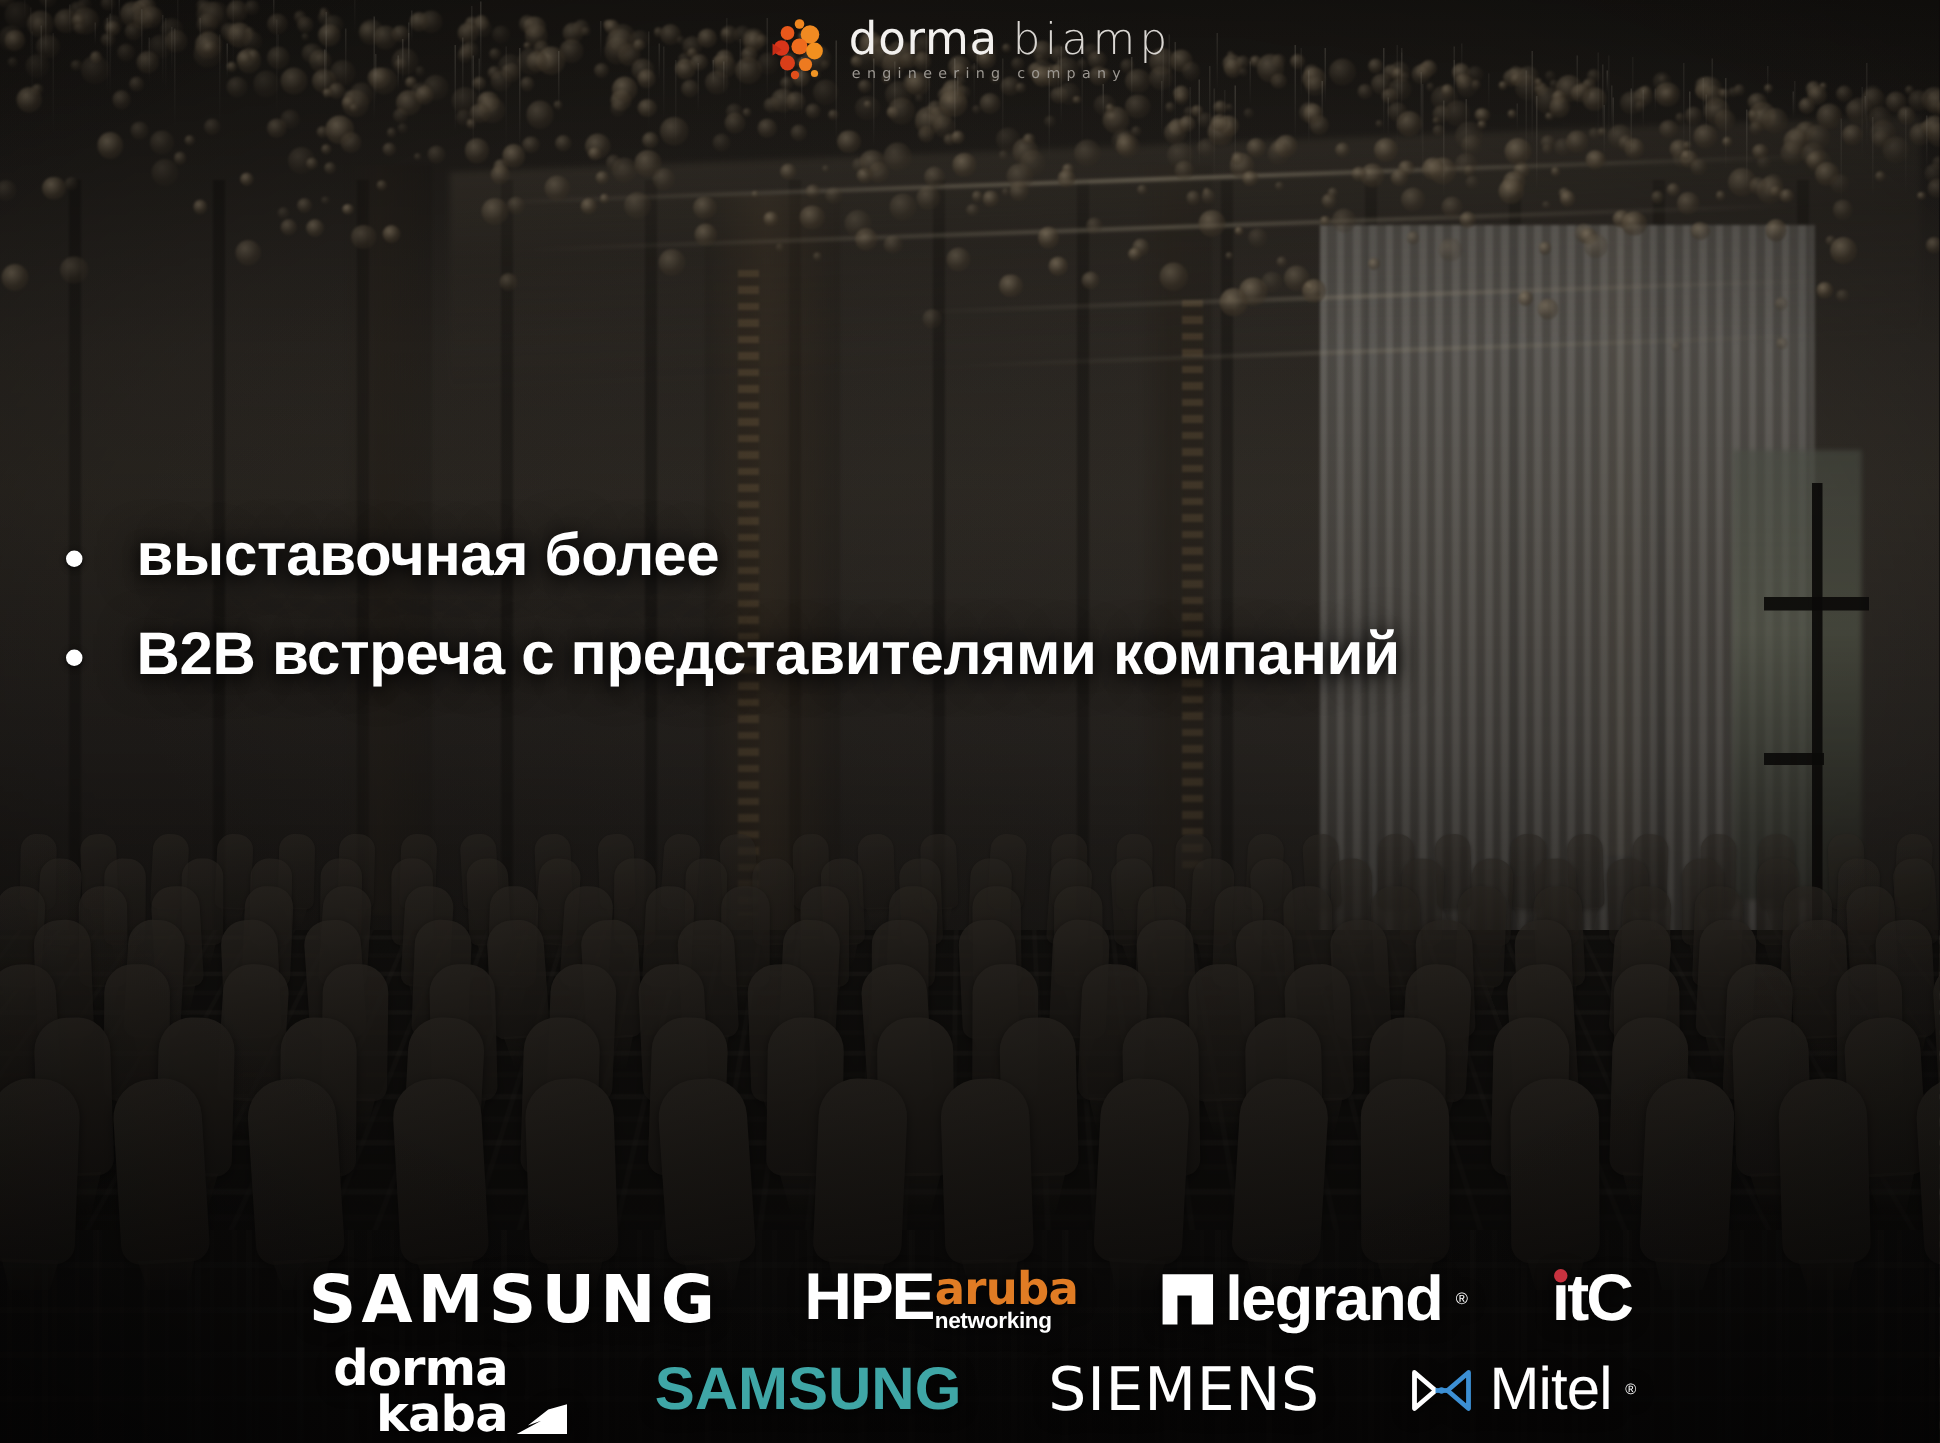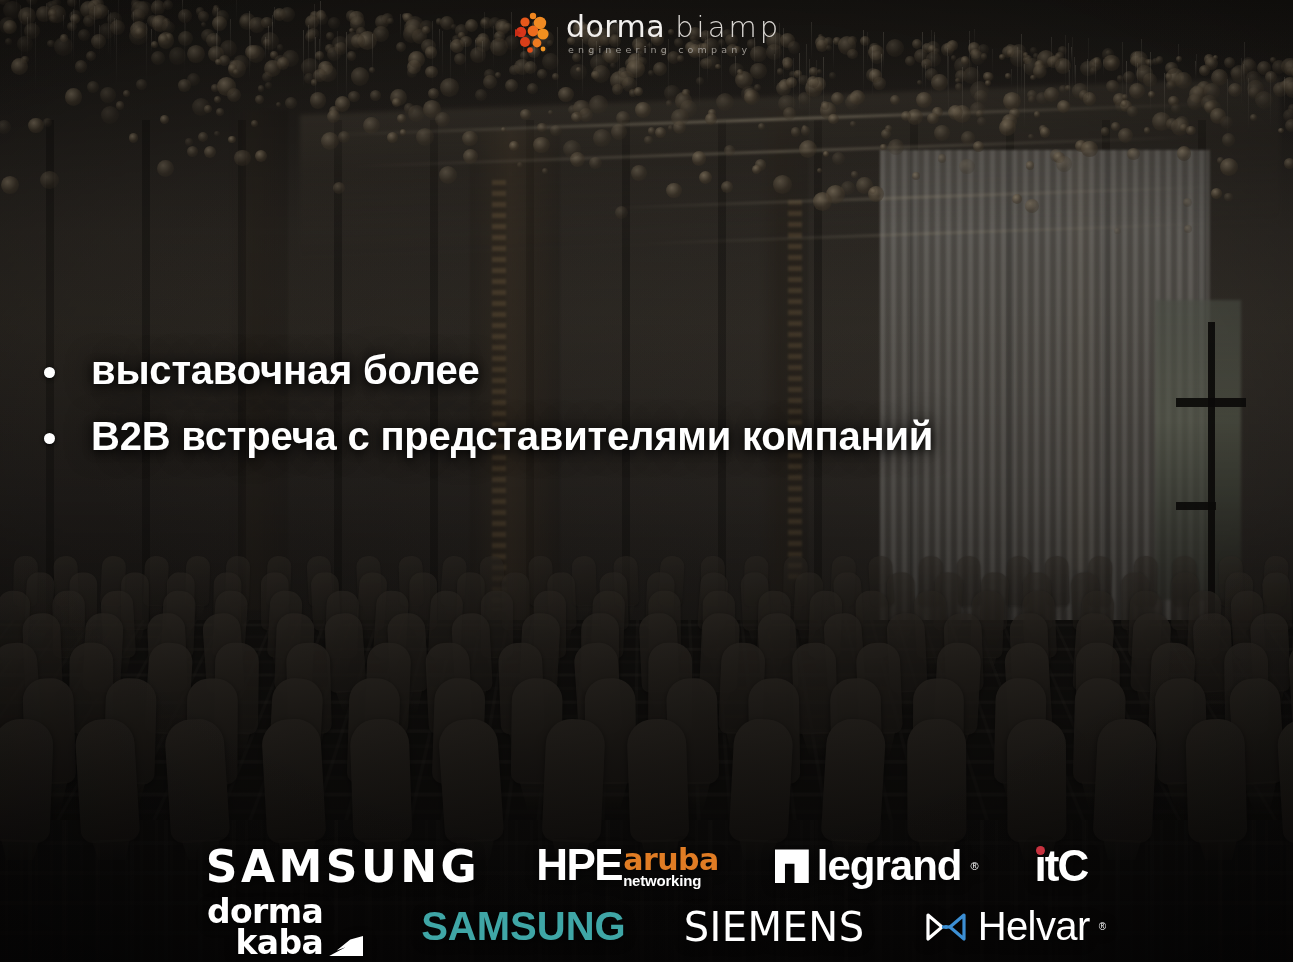--- a/index.html
+++ b/index.html
@@ -1303,20 +1303,20 @@
 
       <div class="sponsor lg-mitel">
         <span class="mitel-mark">
           <svg viewBox="0 0 46 30" width="46" height="30" aria-hidden="true">
             <path d="M5 3 L19 15 L5 27 Z" fill="none" stroke="#FFFFFF" stroke-width="3.2" stroke-linejoin="round"></path>
             <path d="M41 3 L27 15 L41 27 Z" fill="none" stroke="#3C8FD4" stroke-width="3.2" stroke-linejoin="round"></path>
             <path d="M19 15 L27 15" stroke="#3C8FD4" stroke-width="3.2"></path>
             <circle cx="23" cy="15" r="2.1" fill="#3C8FD4"></circle>
           </svg>
         </span>
-        <span class="mitel-word">Helvar</span>
+        <span class="mitel-word">Mitel</span>
         <span class="mitel-tm">®</span>
       </div>
 
     </div>
   </div>
 
 </div>
 
 </body></html>

